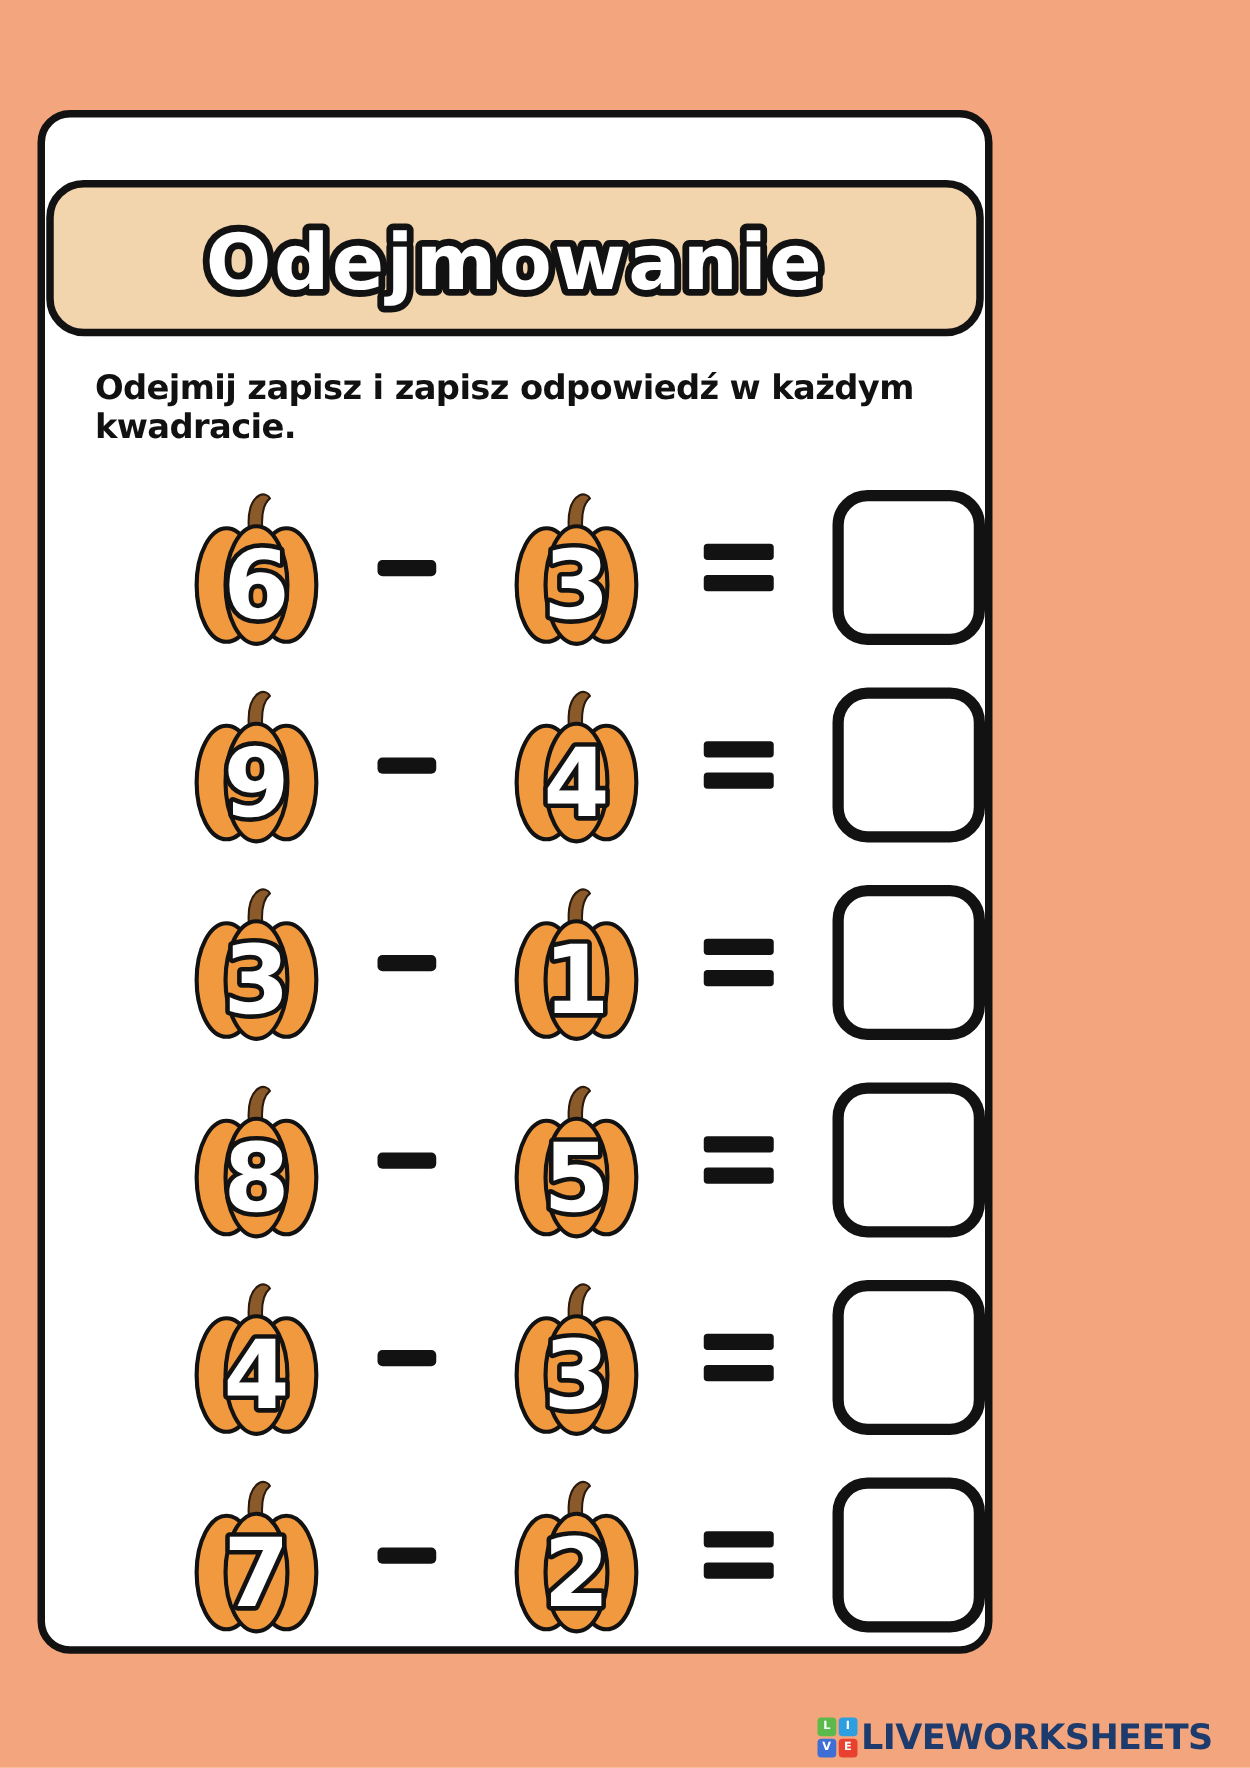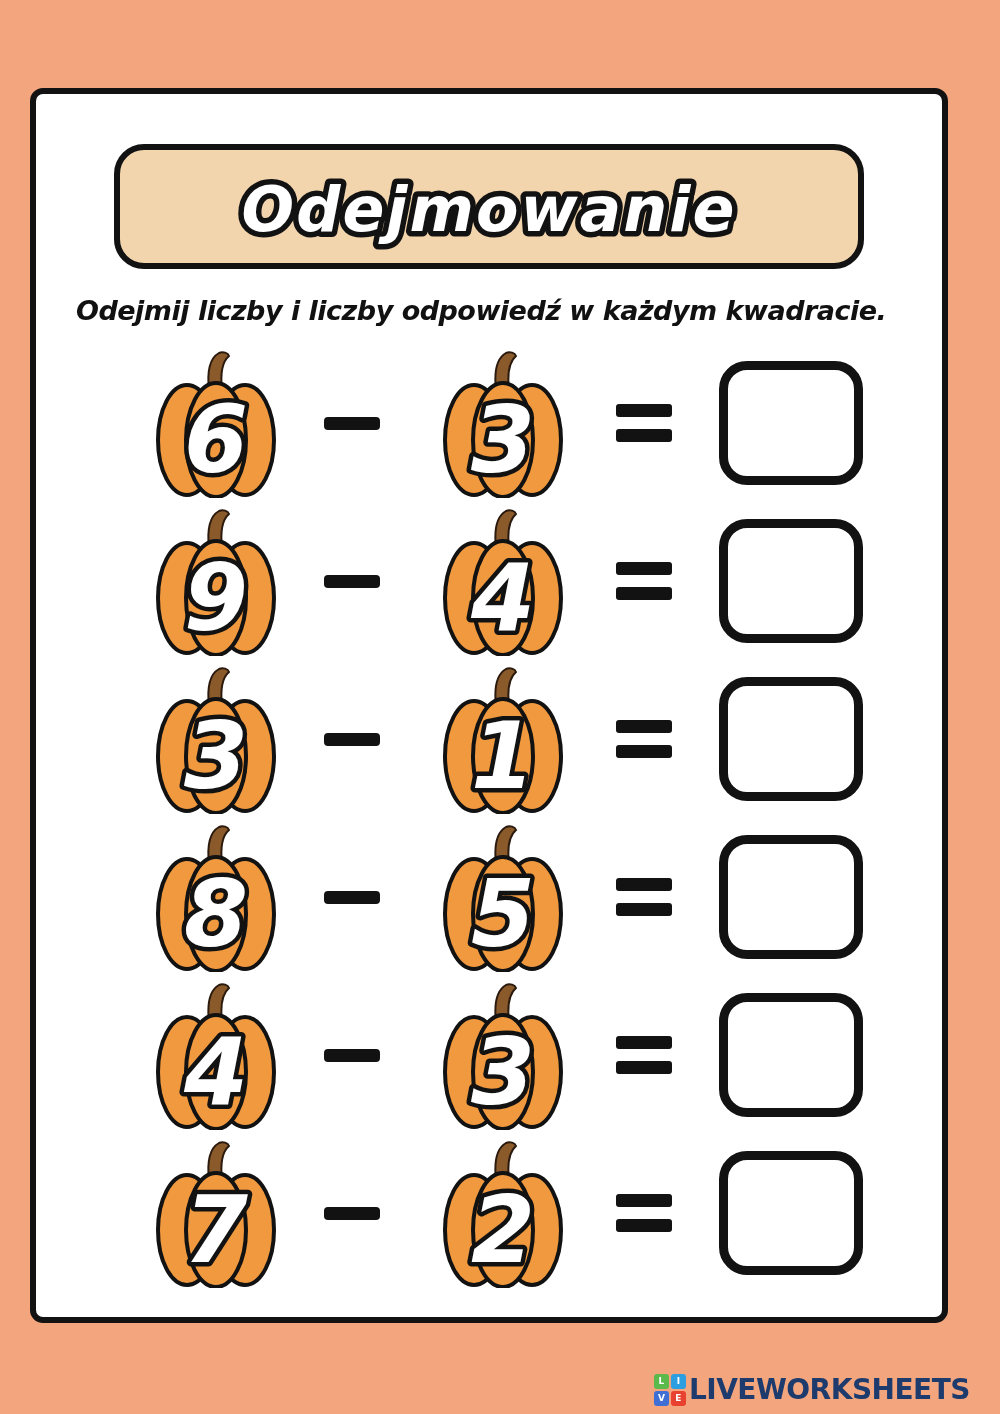--- a/index.html
+++ b/index.html
@@ -11,25 +11,24 @@
   .page {
     position: relative;
     width: 1000px;
     height: 1414px;
     background: var(--background);
     overflow: hidden;
   }
   .card {
     position: absolute;
     left: 30px; top: 88px;
-    width: 918px; height: 1235px;
+    width: 764px; height: 1235px;
     background: var(--card_fill);
     border: 6px solid var(--outline);
-    border-radius: 13px;
-    font-style: italic;
+    border-radius: 26px;
   }
   .banner {
     width: 750px; height: 125px;
     margin: 50px auto 0;
     background: var(--banner_fill);
     border: 6px solid var(--outline);
     border-radius: 30px;
     display: flex; align-items: center; justify-content: center;
   }
   .title-svg { width: 740px; height: 112px; display: block; }
@@ -147,21 +146,21 @@
 
 <div class="page">
   <div class="card">
 
     <div class="banner">
       <svg class="title-svg" viewBox="0 0 740 112">
         <text class="title-text" x="370" y="80">Odejmowanie</text>
       </svg>
     </div>
 
-    <p class="instruction">Odejmij  liczby i liczby odpowiedź w każdym kwadracie.</p>
+    <p class="instruction">Odejmij  zapisz i zapisz odpowiedź w każdym kwadracie.</p>
 
     <div class="problems">
 
       <div class="row">
         <svg class="pumpkin" viewBox="0 0 124 150">
           <path class="stem" d="M55,42 C53,24 56,10 65,5 C69,3 74,5 75,8 C69,13 66,24 68,42 Z"></path>
           <ellipse class="lobe" cx="33" cy="92" rx="29" ry="55"></ellipse>
           <ellipse class="lobe" cx="91" cy="92" rx="29" ry="55"></ellipse>
           <ellipse class="lobe" cx="62" cy="92" rx="30" ry="57"></ellipse>
           <text class="pum-num" x="62" y="124">6</text>

